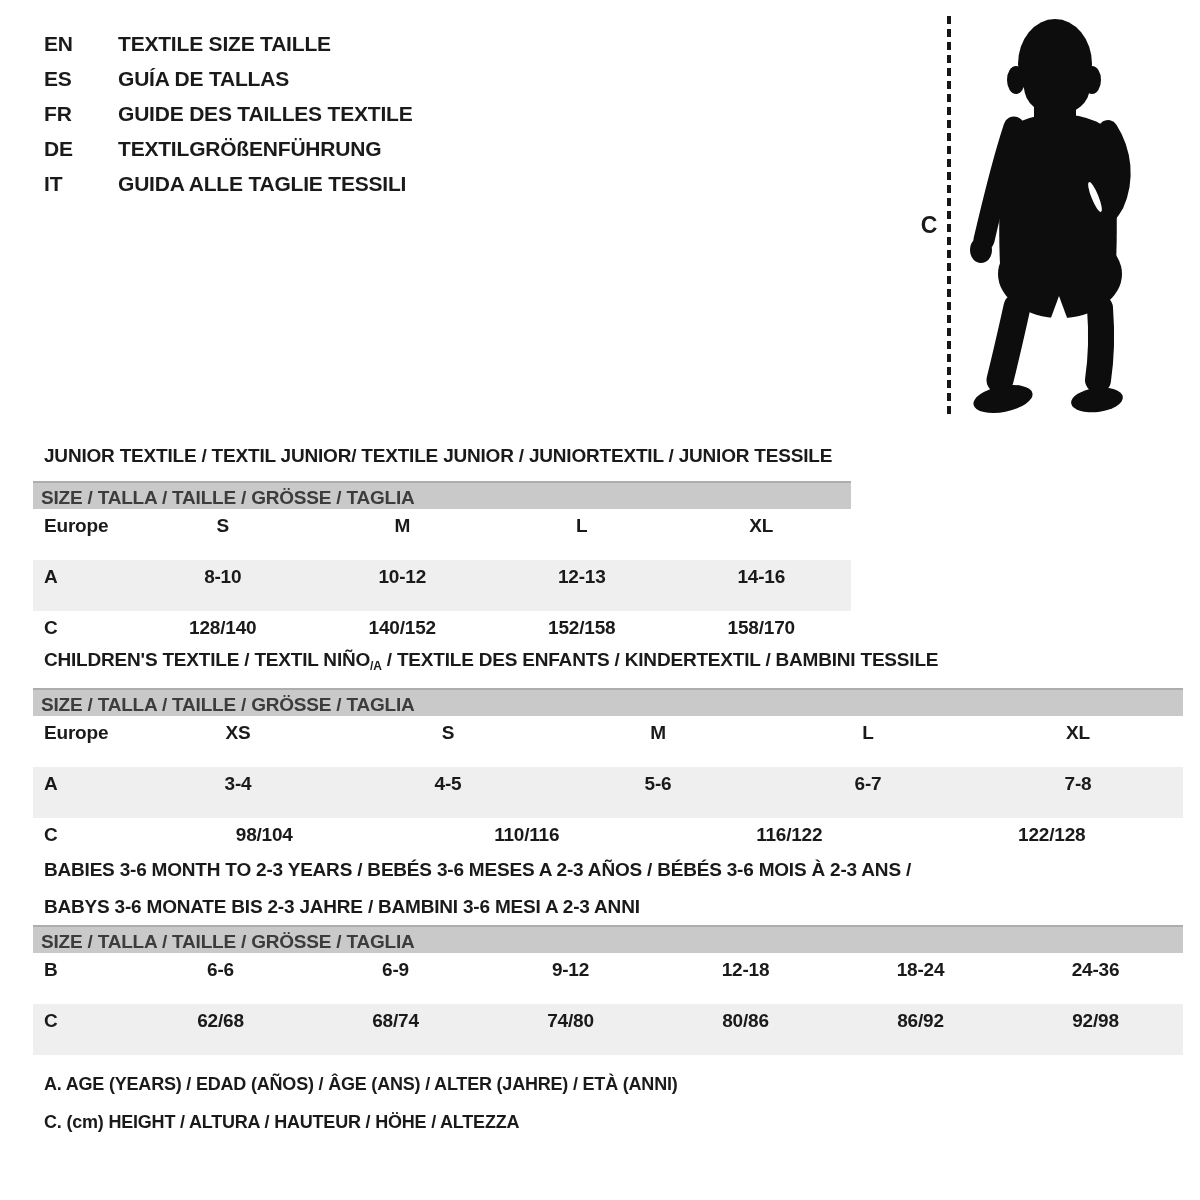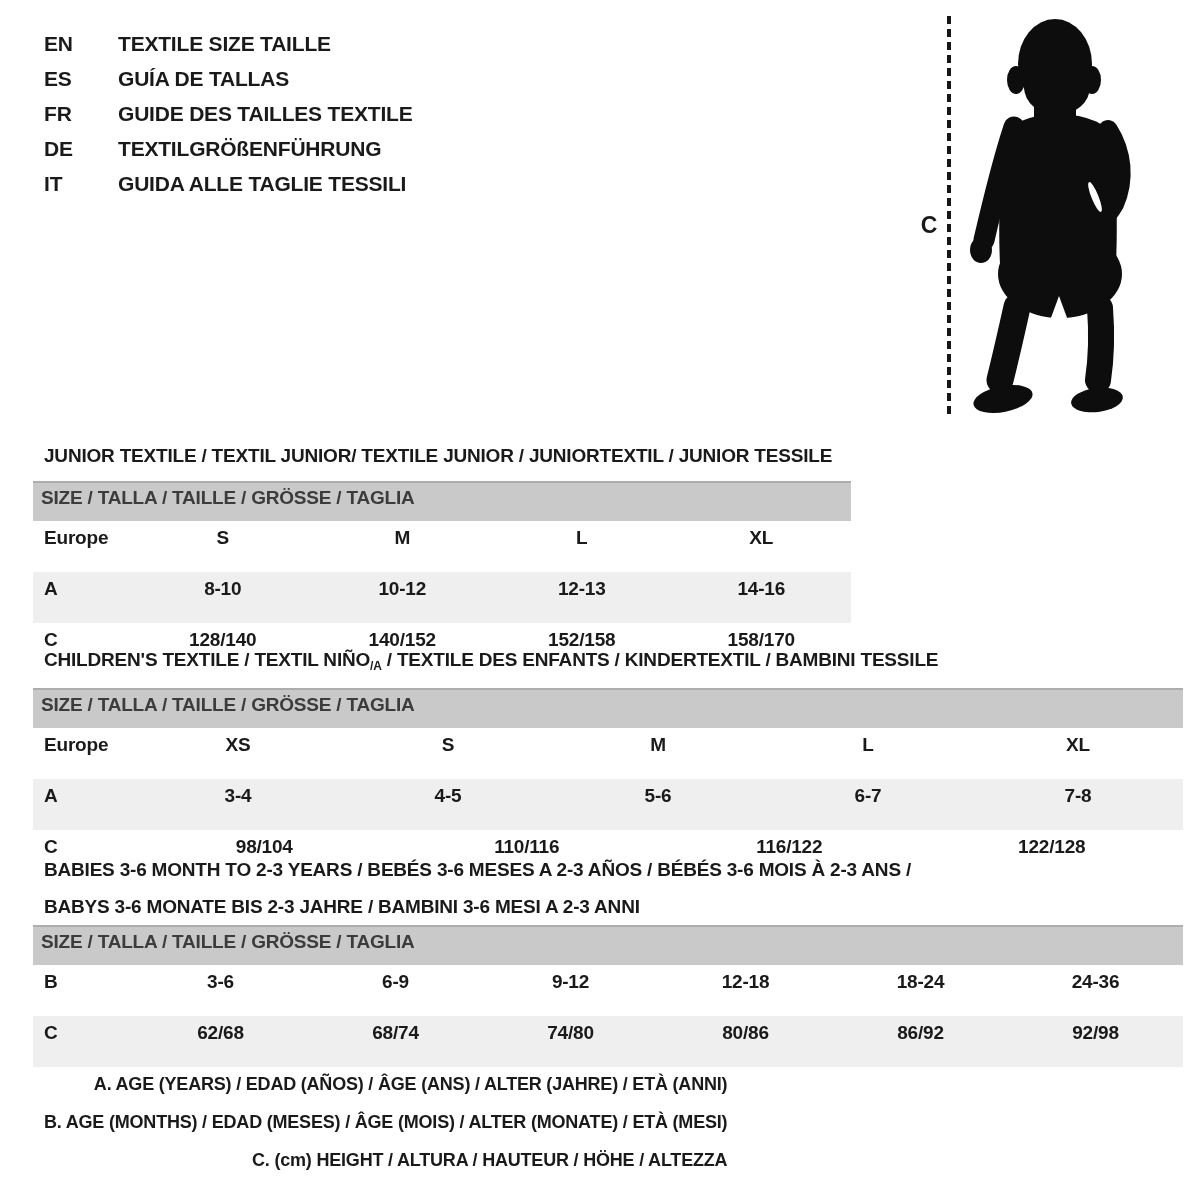--- a/index.html
+++ b/index.html
@@ -17,36 +17,36 @@
     font-size:23px;font-weight:bold;}
   .dash-line{position:absolute;left:947px;top:16px;width:4px;height:402px;
     background:repeating-linear-gradient(to bottom,#161616 0 8px,transparent 8px 13px);}
   .silhouette{position:absolute;left:962px;top:12px;width:182px;height:408px;}
   
   .section{position:absolute;left:0;width:1200px;}
   .section-title{position:absolute;left:44px;top:0;margin:0;font-size:19px;font-weight:bold;
     line-height:37px;white-space:nowrap;}
   .section-title .sub{font-size:12px;vertical-align:-4px;}
   .size-table{position:absolute;left:33px;}
-  .band{height:40px;line-height:29px;background:#c9c9c9;border-top:2px solid #adadad;
+  .band{height:28px;line-height:29px;background:#c9c9c9;border-top:2px solid #adadad;
     box-sizing:border-box;padding-left:8px;font-size:19px;font-weight:bold;color:#3c3c3c;
     white-space:nowrap;overflow:hidden;}
   .trow{display:flex;height:51px;line-height:33px;font-size:19px;font-weight:bold;}
   .rows .trow:nth-child(2){background:#efefef;}
   .tlabel{flex:0 0 100px;width:100px;padding-left:11px;box-sizing:border-box;}
   .tcell{flex:1;text-align:center;}
   .section-junior{top:437px;}
   .section-junior .size-table{top:44px;width:818px;}
   .section-children{top:641px;}
   .section-children .size-table{top:47px;width:1150px;}
   .section-babies{top:851px;}
   .section-babies .size-table{top:74px;width:1150px;}
   
   .footnotes{position:absolute;left:44px;top:1065px;}
-  .footnote{height:38px;line-height:38px;font-size:18px;font-weight:bold;white-space:nowrap;text-align:right;}
+  .footnote{height:38px;line-height:38px;font-size:18px;font-weight:bold;white-space:nowrap;}
 </style>
 </head>
 <body>
 
 <div class="page">
 
   <div class="lang-block">
   <div class="lang-row">
     <span class="lang-code">EN</span><span class="lang-label">TEXTILE SIZE TAILLE</span>
   </div>
@@ -176,21 +176,21 @@
   <section class="section section-babies">
     <h2 class="section-title">
           <div class="title-line"><span>BABIES 3-6 MONTH TO 2-3 YEARS / BEBÉS 3-6 MESES A 2-3 AÑOS / BÉBÉS 3-6 MOIS À 2-3 ANS /</span></div>
           <div class="title-line"><span>BABYS 3-6 MONATE BIS 2-3 JAHRE / BAMBINI 3-6 MESI A 2-3 ANNI</span></div>
         </h2>
     <div class="size-table">
       <div class="band">SIZE / TALLA / TAILLE / GRÖSSE / TAGLIA</div>
       <div class="rows">
   <div class="trow">
     <span class="tlabel">B</span>
-  <span class="tcell">3-6</span>
+  <span class="tcell">6-6</span>
               <span class="tcell">6-9</span>
               <span class="tcell">9-12</span>
               <span class="tcell">12-18</span>
               <span class="tcell">18-24</span>
               <span class="tcell">24-36</span>
             </div>
 
   <div class="trow">
     <span class="tlabel">C</span>
   <span class="tcell">62/68</span>
@@ -200,16 +200,15 @@
               <span class="tcell">86/92</span>
               <span class="tcell">92/98</span>
             </div>
 </div>
     </div>
   </section>
 </div>
 
   <div class="footnotes" id="footnotes-mount">
       <div class="footnote">A. AGE (YEARS) / EDAD (AÑOS) / ÂGE (ANS) / ALTER (JAHRE) / ETÀ (ANNI)</div>
-      <div class="footnote">B. AGE (MONTHS) / EDAD (MESES) / ÂGE (MOIS) / ALTER (MONATE) / ETÀ (MESI)</div>
       <div class="footnote">C. (cm) HEIGHT / ALTURA / HAUTEUR / HÖHE / ALTEZZA</div>
     </div>
 </div>
 
 </body></html>

